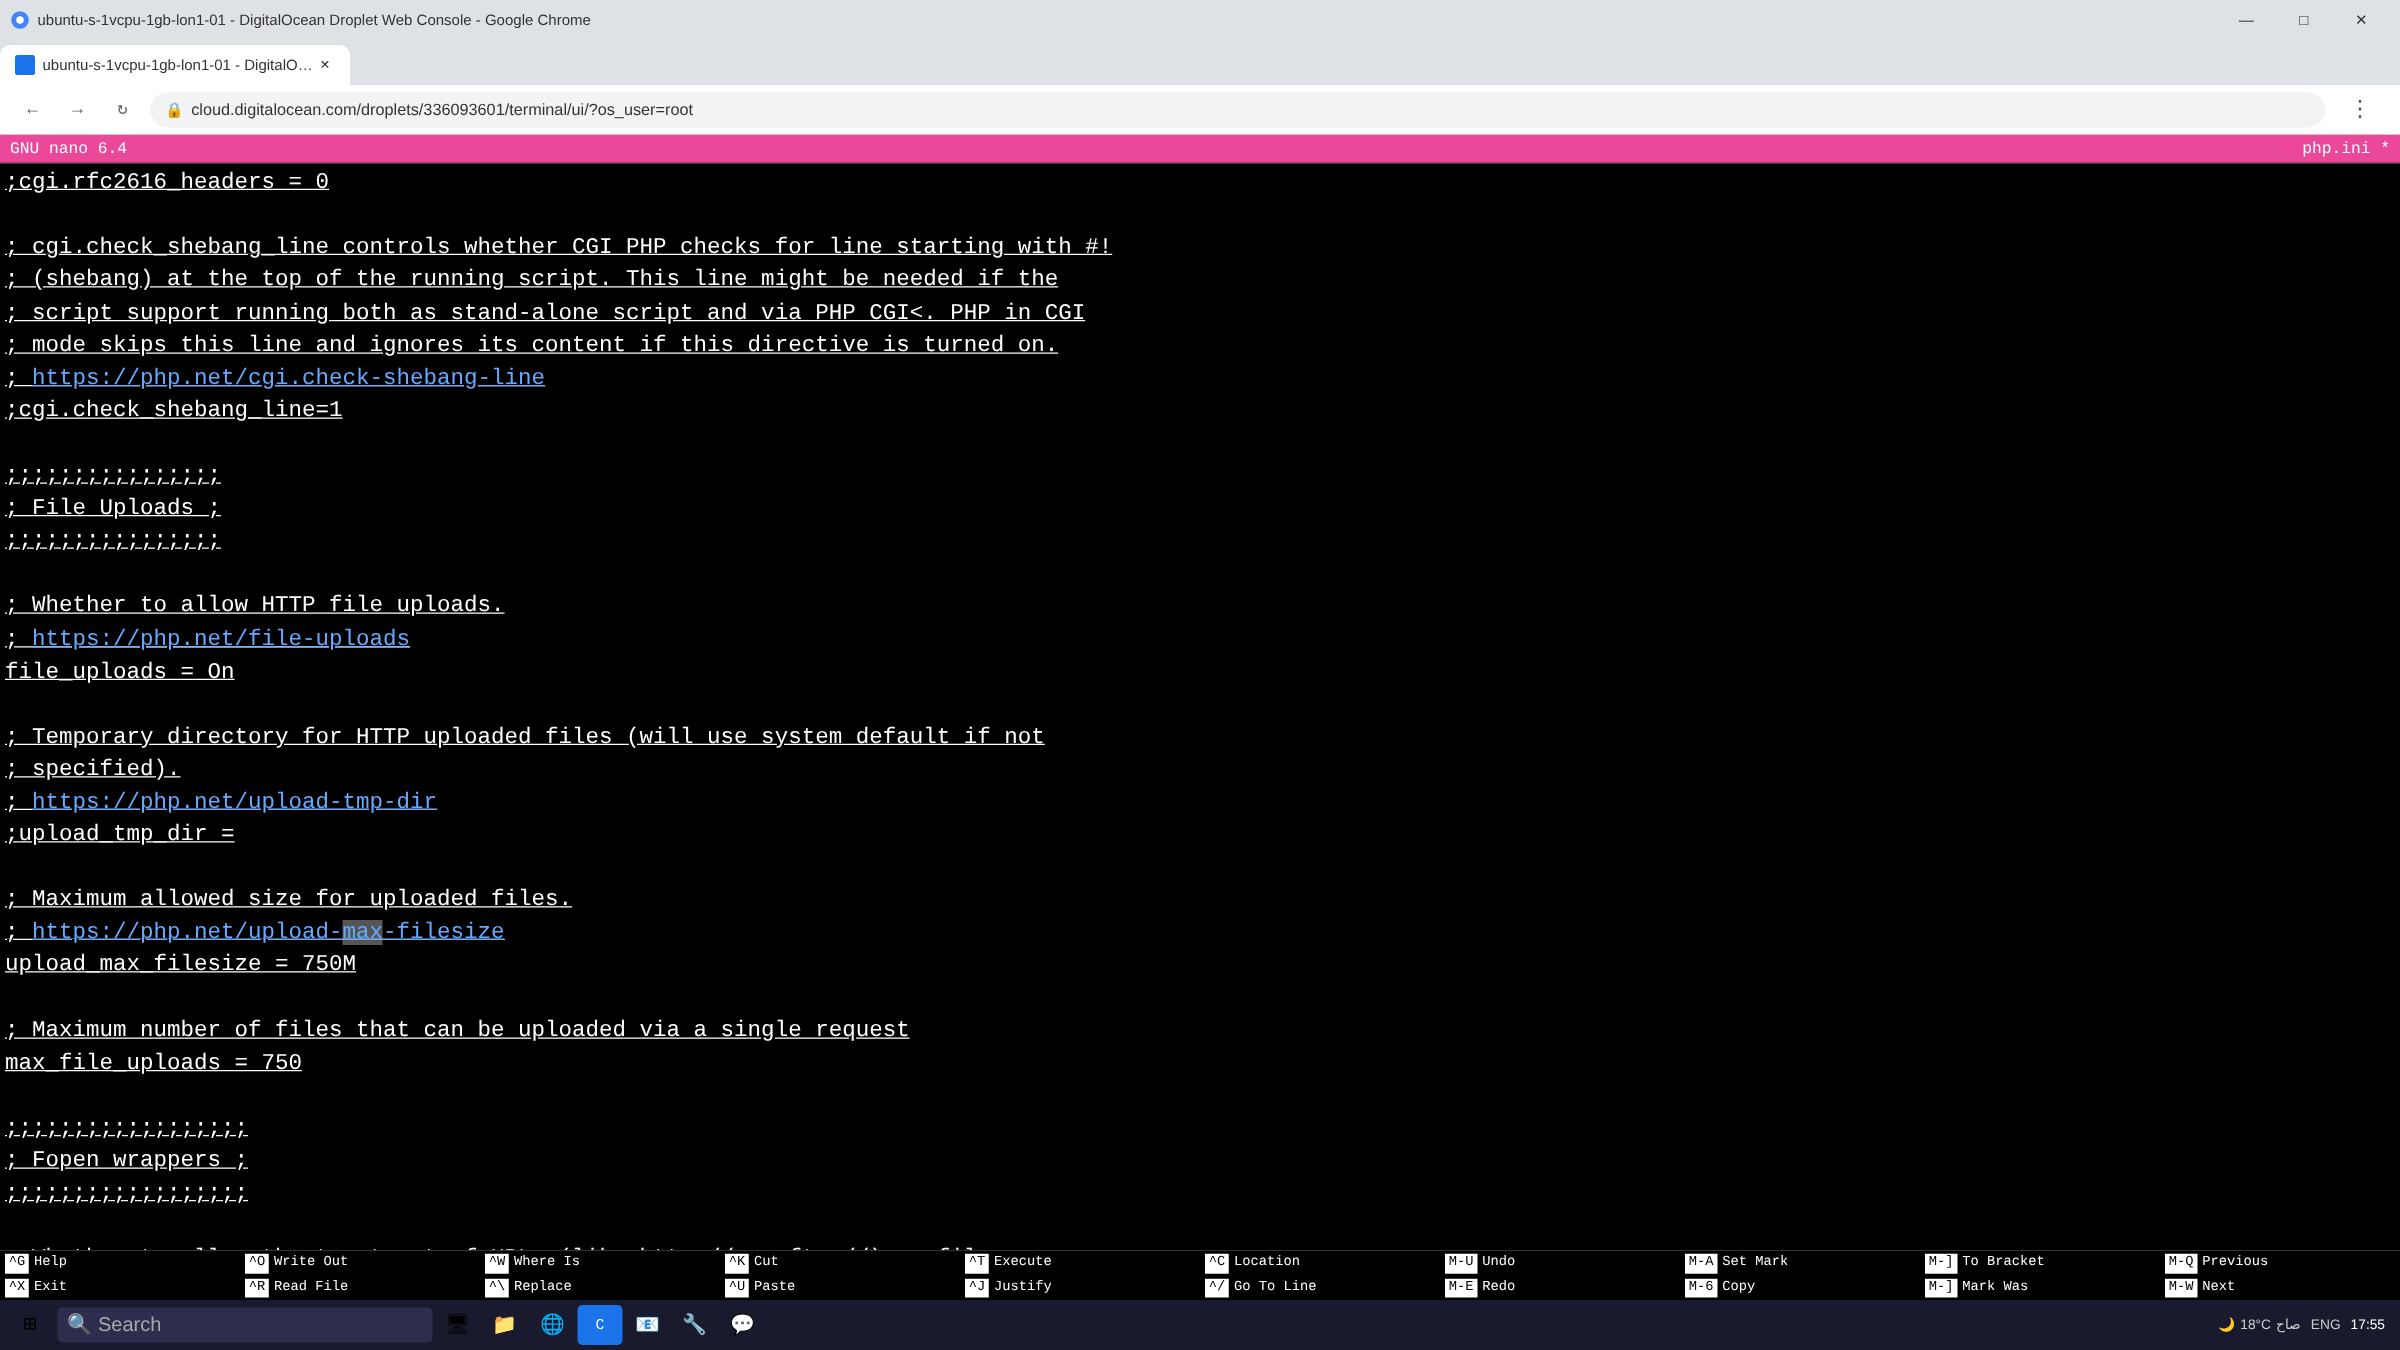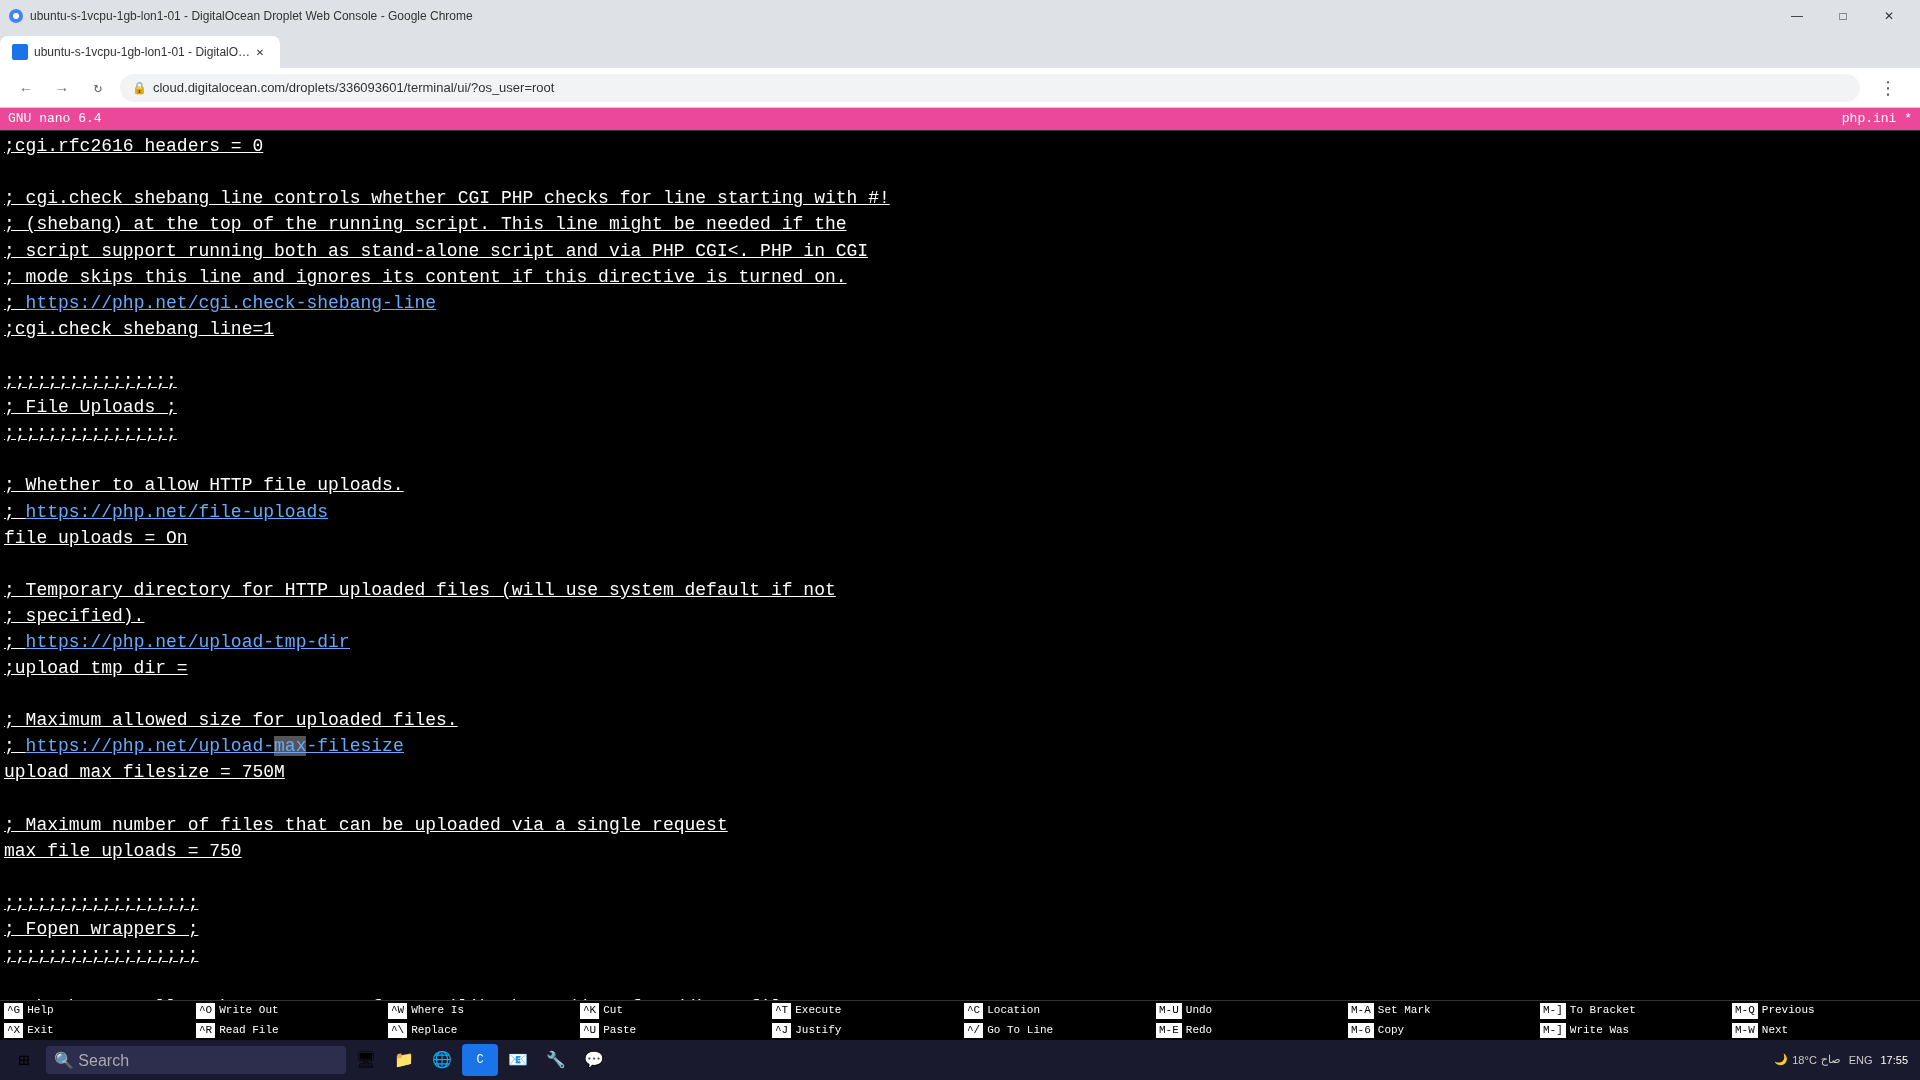--- a/index.html
+++ b/index.html
@@ -338,21 +338,21 @@
           <div class="menu-item">
             <span class="menu-key">M-E</span>
             <span class="menu-label">Redo</span>
           </div>
           <div class="menu-item">
             <span class="menu-key">M-6</span>
             <span class="menu-label">Copy</span>
           </div>
           <div class="menu-item">
             <span class="menu-key">M-]</span>
-            <span class="menu-label">Write Was</span>
+            <span class="menu-label">Mark Was</span>
           </div>
           <div class="menu-item">
             <span class="menu-key">M-W</span>
             <span class="menu-label">Next</span>
           </div>
         </div>
       </div>
     </div>
   </div>
 

